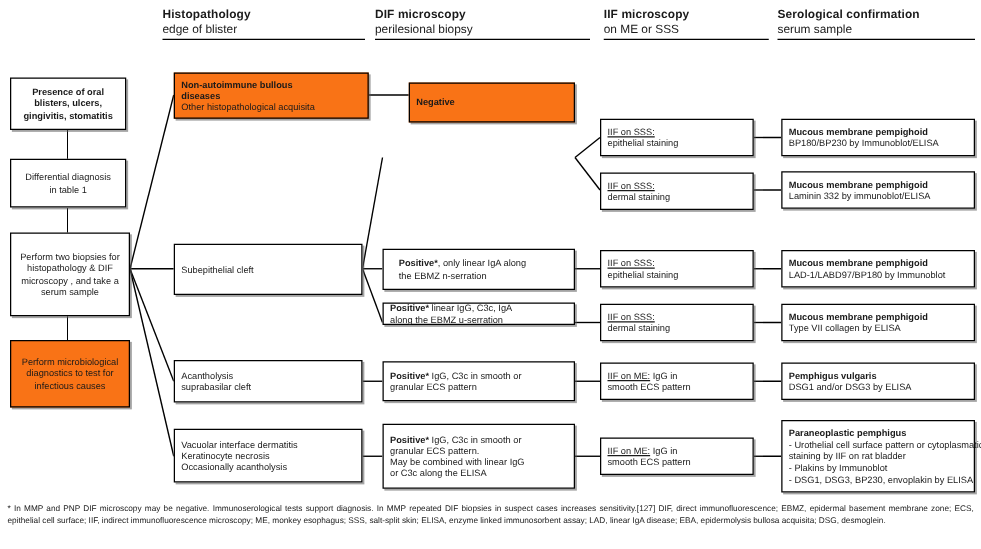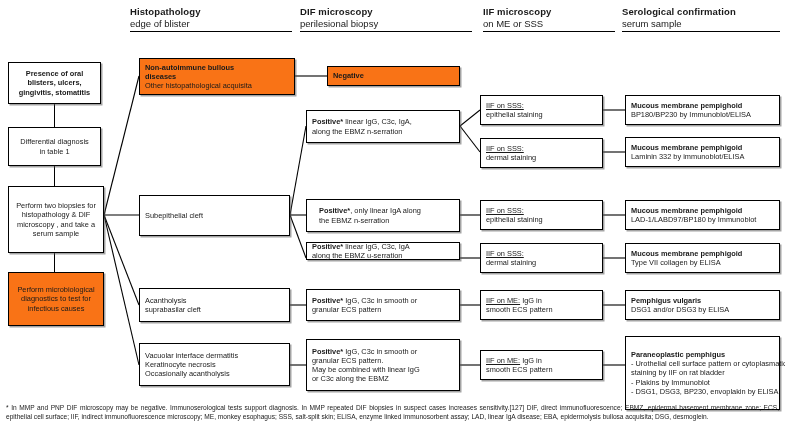--- a/index.html
+++ b/index.html
@@ -185,49 +185,45 @@
     <span class="ln">Acantholysis</span>
     <span class="ln">suprabasilar cleft</span>
   </div>
 
   <div class="box" style="left:139px; top:343px; width:151px; height:43px;">
     <span class="ln">Vacuolar interface dermatitis</span>
     <span class="ln">Keratinocyte necrosis</span>
     <span class="ln">Occasionally acantholysis</span>
   </div>
 
-  <div class="box shaded" style="left:327px; top:66px; width:133px; height:20px;">
+  <div class="box shaded" style="left:327px; top:66px; width:133px; height:32px;">
     <span class="ln b">Negative</span>
   </div>
 
-  <div class="box" style="left:306px; top:110px; width:154px; height:33px;">
-    <span class="ln"><span class="b">Positive*</span><span> linear IgG, C3c, IgA,</span></span>
-    <span class="ln">along the EBMZ n-serration</span>
-  </div>
 
   <div class="box" style="left:306px; top:199px; width:154px; height:33px;padding-left:12px;">
     <span class="ln"><span class="b">Positive*</span><span>, only linear IgA along</span></span>
     <span class="ln">the EBMZ n-serration</span>
   </div>
 
   <div class="box" style="left:306px; top:242px; width:154px; height:18px;">
     <span class="ln"><span class="b">Positive*</span><span> linear IgG, C3c, IgA</span></span>
     <span class="ln">along the EBMZ u-serration</span>
   </div>
 
   <div class="box" style="left:306px; top:289px; width:154px; height:32px;">
     <span class="ln"><span class="b">Positive*</span><span> IgG, C3c in smooth or</span></span>
     <span class="ln">granular ECS pattern</span>
   </div>
 
   <div class="box" style="left:306px; top:339px; width:154px; height:52px;">
     <span class="ln"><span class="b">Positive*</span><span> IgG, C3c in smooth or</span></span>
     <span class="ln">granular ECS pattern.</span>
     <span class="ln">May be combined with linear IgG</span>
-    <span class="ln">or C3c along the EBMZ</span>
+    <span class="ln">or C3c along the ELISA</span>
   </div>
 
   <div class="box" style="left:480px; top:95px; width:123px; height:30px;">
     <span class="ln u">IIF on SSS:</span>
     <span class="ln">epithelial staining</span>
   </div>
 
   <div class="box" style="left:480px; top:138px; width:123px; height:30px;">
     <span class="ln u">IIF on SSS:</span>
     <span class="ln">dermal staining</span>
@@ -271,21 +267,21 @@
   <div class="box" style="left:625px; top:243px; width:155px; height:30px;">
     <span class="ln b">Mucous membrane pemphigoid</span>
     <span class="ln">Type VII collagen  by ELISA</span>
   </div>
 
   <div class="box" style="left:625px; top:290px; width:155px; height:30px;">
     <span class="ln b">Pemphigus vulgaris</span>
     <span class="ln">DSG1 and/or DSG3 by ELISA</span>
   </div>
 
-  <div class="box" style="left:625px; top:336px; width:155px; height:74px;">
+  <div class="box" style="left:625px; top:336px; width:155px; height:58px;">
     <span class="ln b">Paraneoplastic pemphigus</span>
     <span class="ln">- Urothelial cell surface pattern or cytoplasmatic</span>
     <span class="ln">staining by IIF on rat bladder</span>
     <span class="ln">- Plakins by Immunoblot</span>
     <span class="ln">- DSG1, DSG3, BP230, envoplakin by ELISA</span>
   </div>
 
   <div id="footnote">* In MMP and PNP DIF microscopy may be negative. Immunoserological tests support diagnosis. In MMP repeated DIF biopsies in suspect cases increases sensitivity.[127] DIF, direct immunofluorescence; EBMZ, epidermal basement membrane zone; ECS, epithelial cell surface; IIF, indirect immunofluorescence microscopy; ME, monkey esophagus; SSS, salt-split skin; ELISA, enzyme linked immunosorbent assay; LAD, linear IgA disease; EBA, epidermolysis bullosa acquisita; DSG, desmoglein.</div>
 
 </div>

